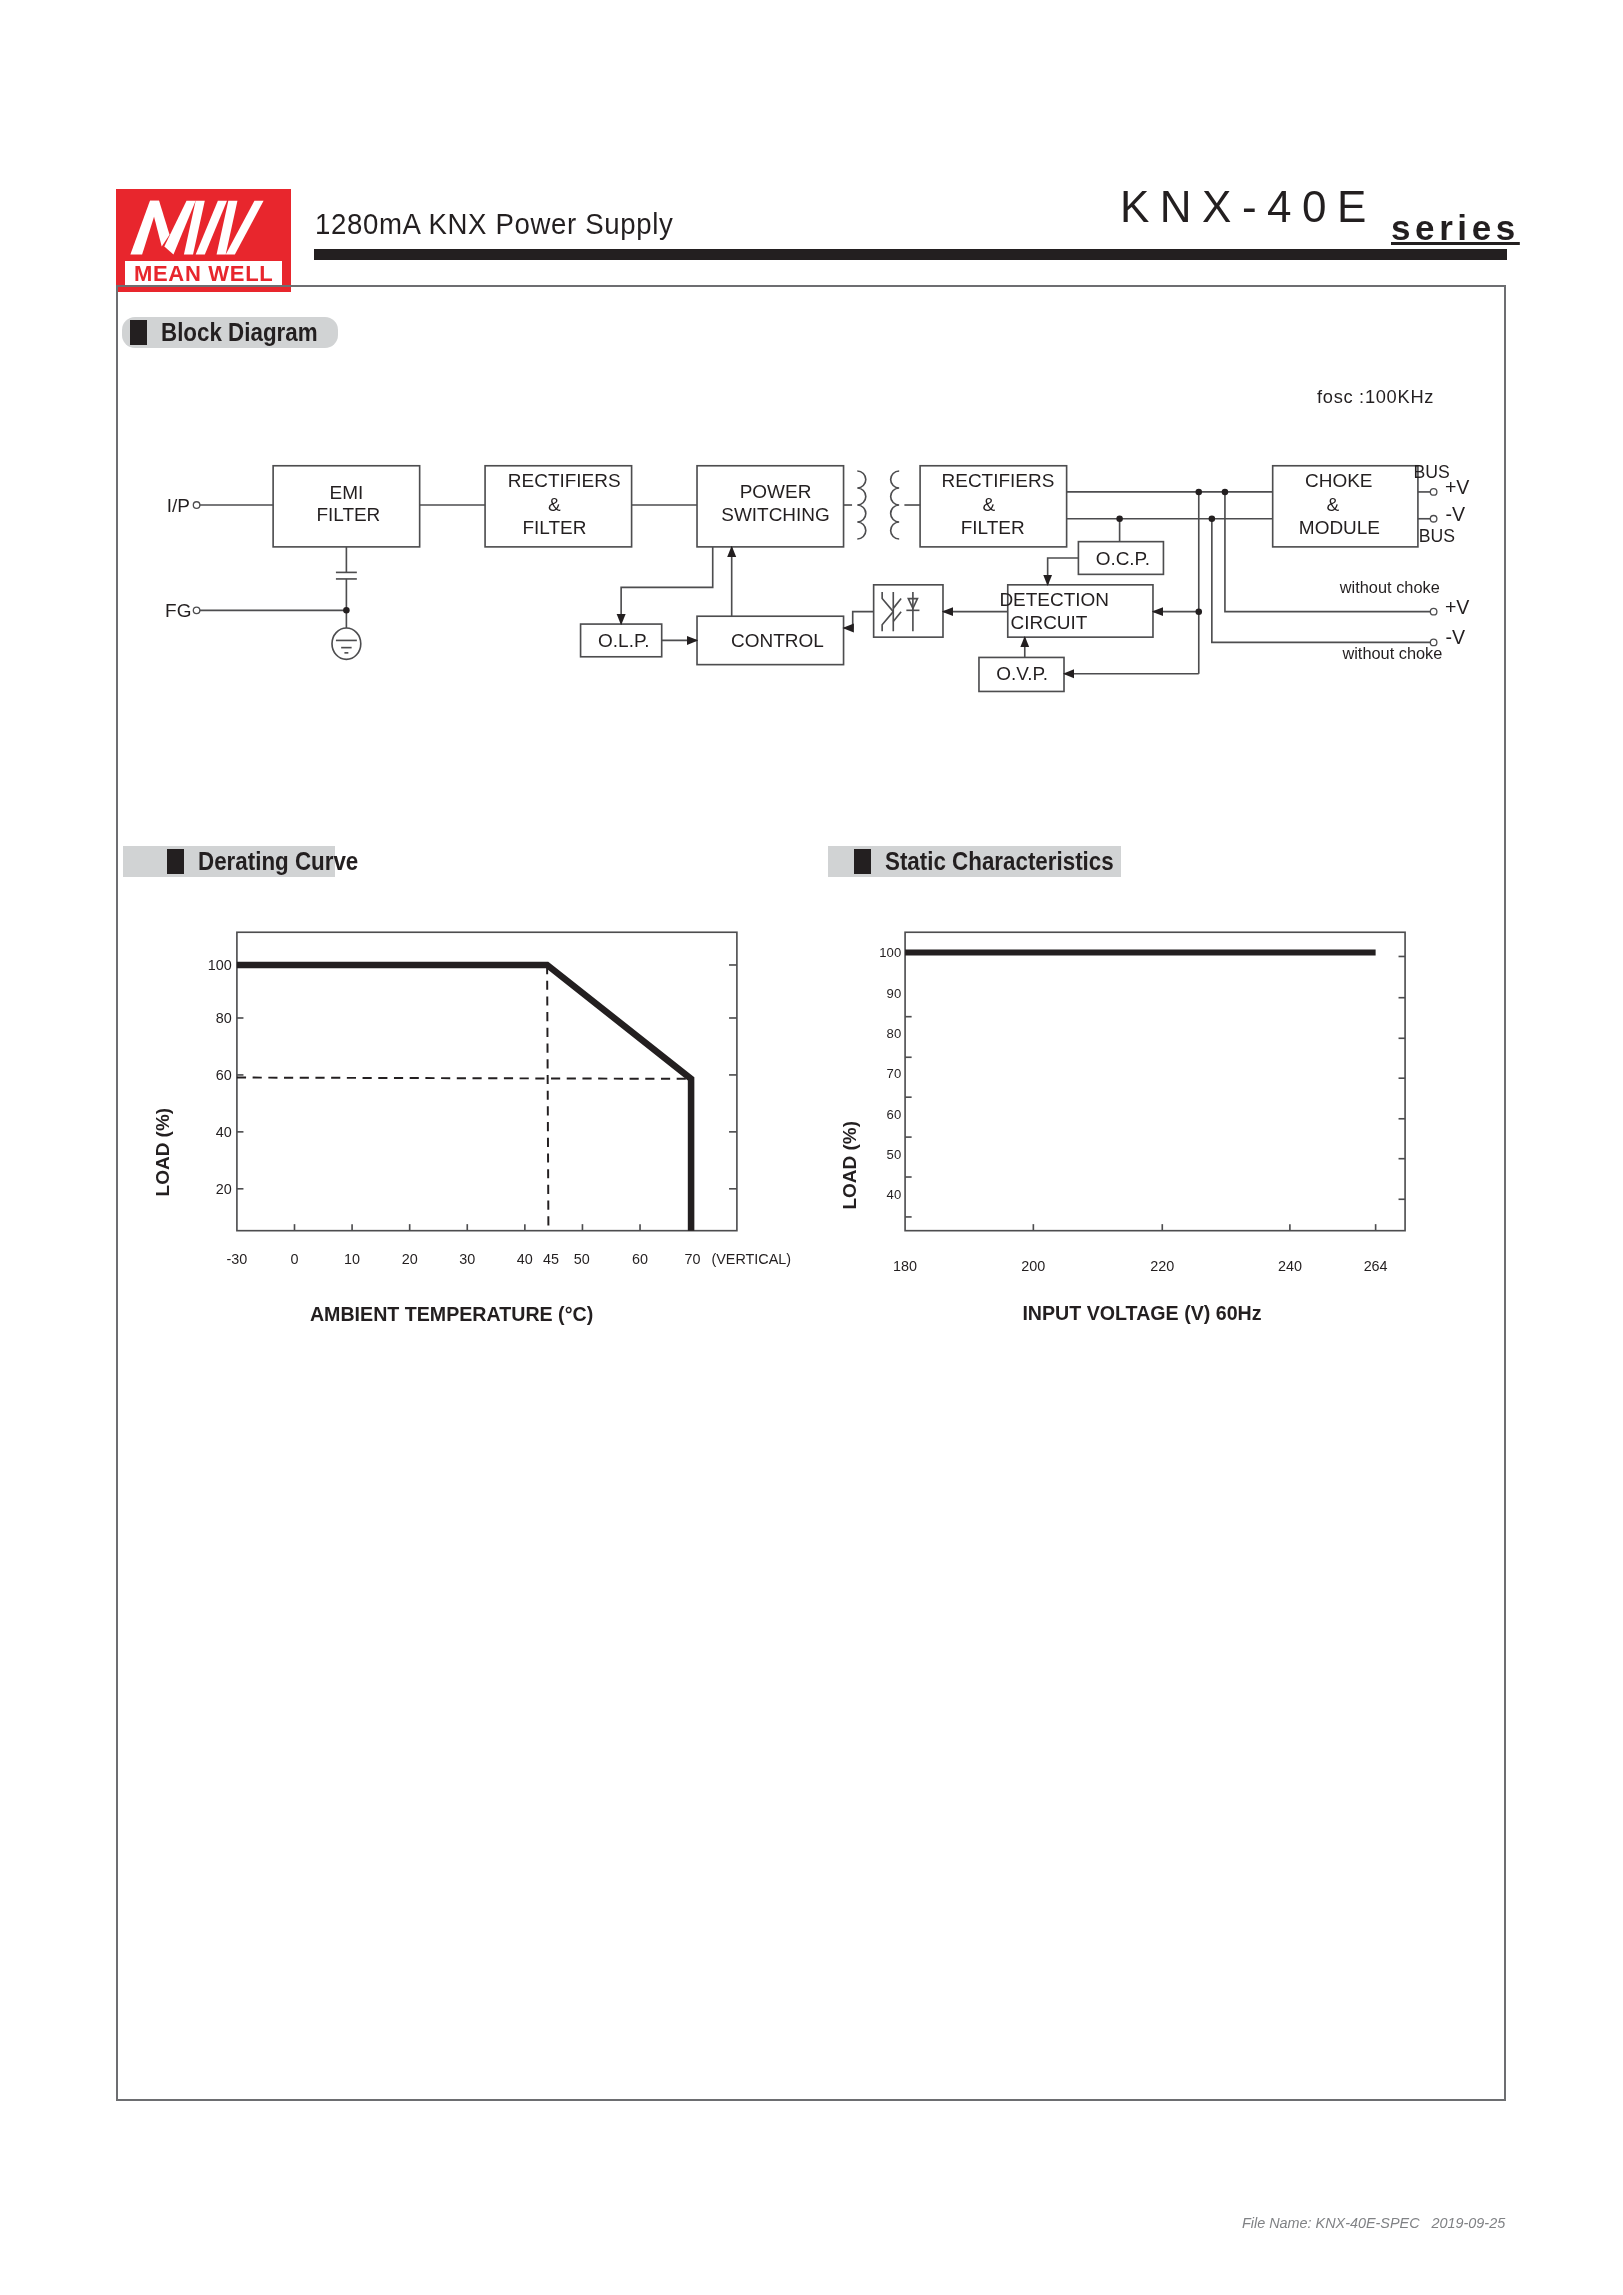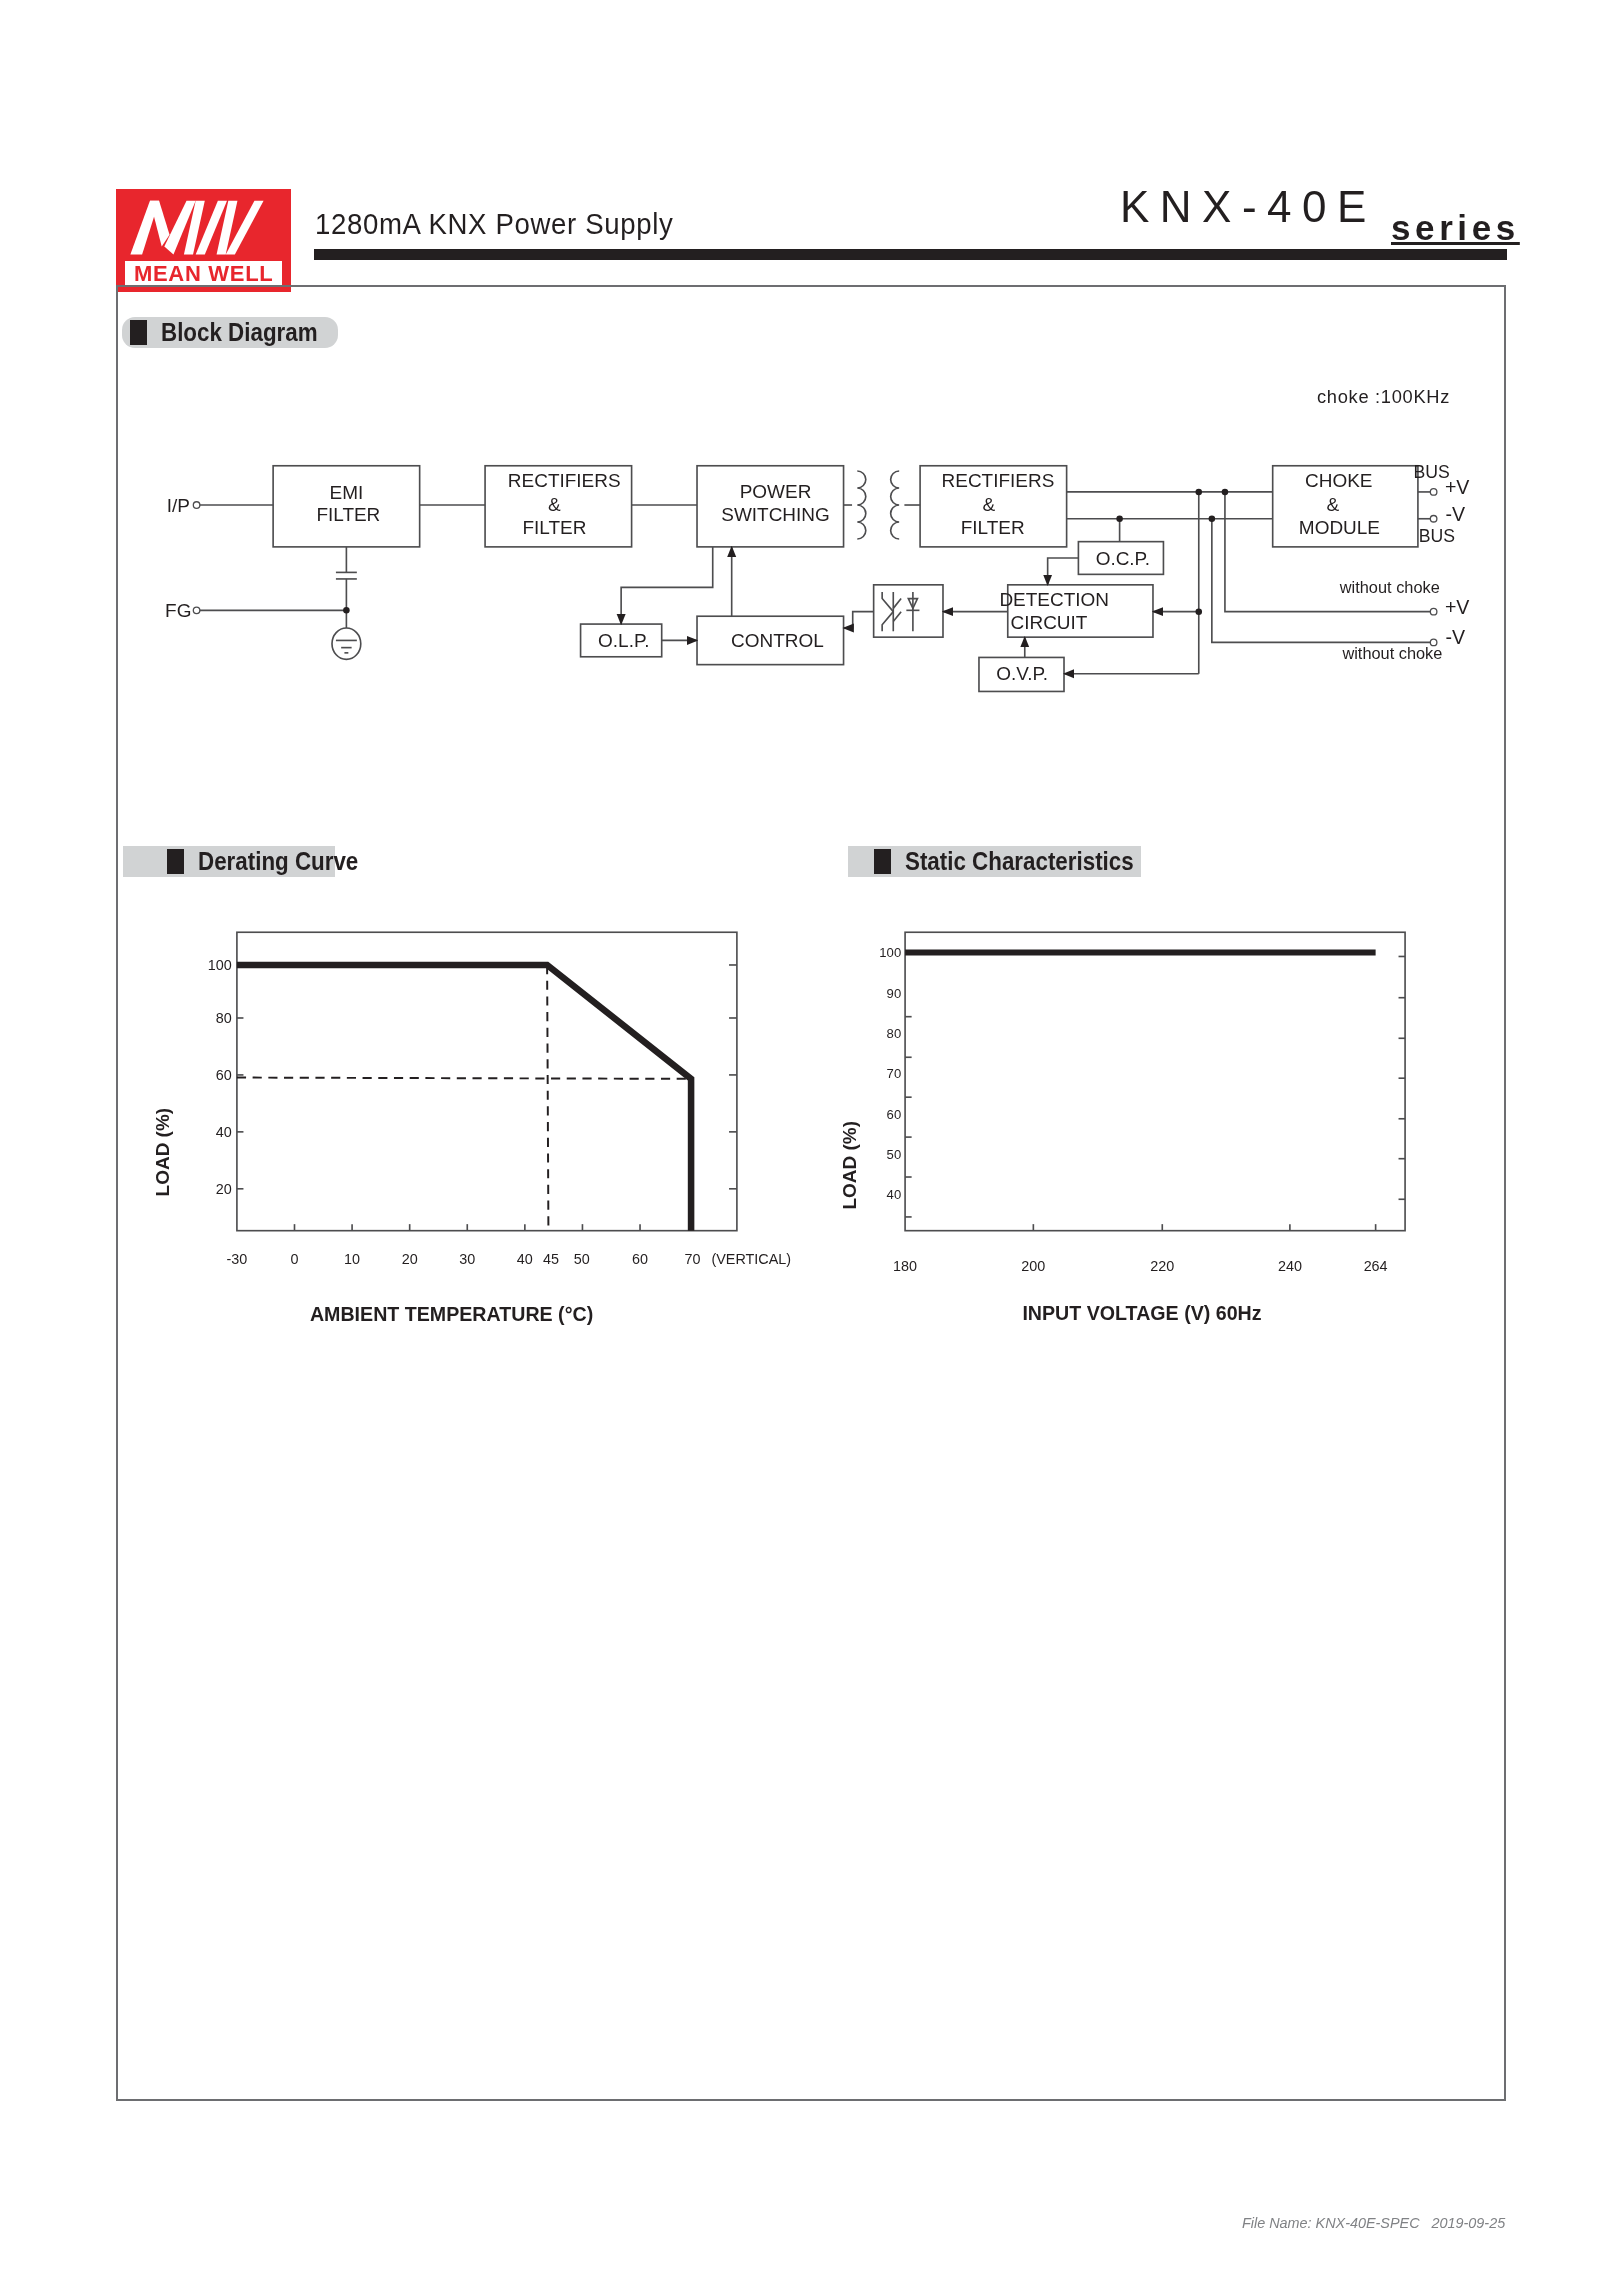--- a/index.html
+++ b/index.html
@@ -50,21 +50,21 @@
 <div class="abs series">series</div>
 <div class="abs header-bar"></div>
 
 <div class="abs page-frame"></div>
 
 <div class="abs section-label" style="left:122px; top:317px; width:216px;border-radius:13px;">
   <div class="sq"></div>
   <span class="t">Block Diagram</span>
 </div>
 
-<div class="abs fosc">choke :100KHz</div>
+<div class="abs fosc">fosc :100KHz</div>
 
 <svg class="abs" style="left:0; top:0;" width="1623" height="785" viewBox="0 0 2480 1200">
   <defs>
     <marker id="arr" viewBox="0 0 10 10" refX="9" refY="5" markerWidth="7" markerHeight="7" orient="auto-start-reverse">
       <path d="M0,1 L10,5 L0,9 z" fill="#231f20"></path>
     </marker>
   </defs>
   <g stroke="#4d4d4f" stroke-width="2.5" fill="none">
 
     <rect x="417" y="712" width="224" height="124"></rect>
@@ -242,21 +242,21 @@
     <text x="842" y="1931">45</text>
     <text x="889" y="1931">50</text>
     <text x="978" y="1931">60</text>
     <text x="1058" y="1931">70</text>
     <text x="1148" y="1931">(VERTICAL)</text>
   </g>
   <text x="690" y="2018" font-size="30" font-weight="bold" text-anchor="middle" fill="#231f20">AMBIENT TEMPERATURE (°C)</text>
   <text transform="translate(258,1760) rotate(-90)" font-size="29" font-weight="bold" text-anchor="middle" fill="#231f20">LOAD (%)</text>
 </svg>
 
-<div class="abs section-label" style="left:848px; top:846px; width:293px;padding-left:26px;">
+<div class="abs section-label" style="left:828px; top:846px; width:293px;padding-left:26px;">
   <div class="sq"></div>
   <span class="t">Static Characteristics</span>
 </div>
 
 <svg class="abs" style="left:0; top:0;" width="1623" height="1375" viewBox="0 0 2480 2100">
   <g stroke="#4d4d4f" stroke-width="2.5" fill="none">
     <rect x="1383" y="1424" width="764" height="456"></rect>
 
     <line x1="1383" y1="1553" x2="1393" y2="1553"></line>
     <line x1="1383" y1="1615" x2="1393" y2="1615"></line>

